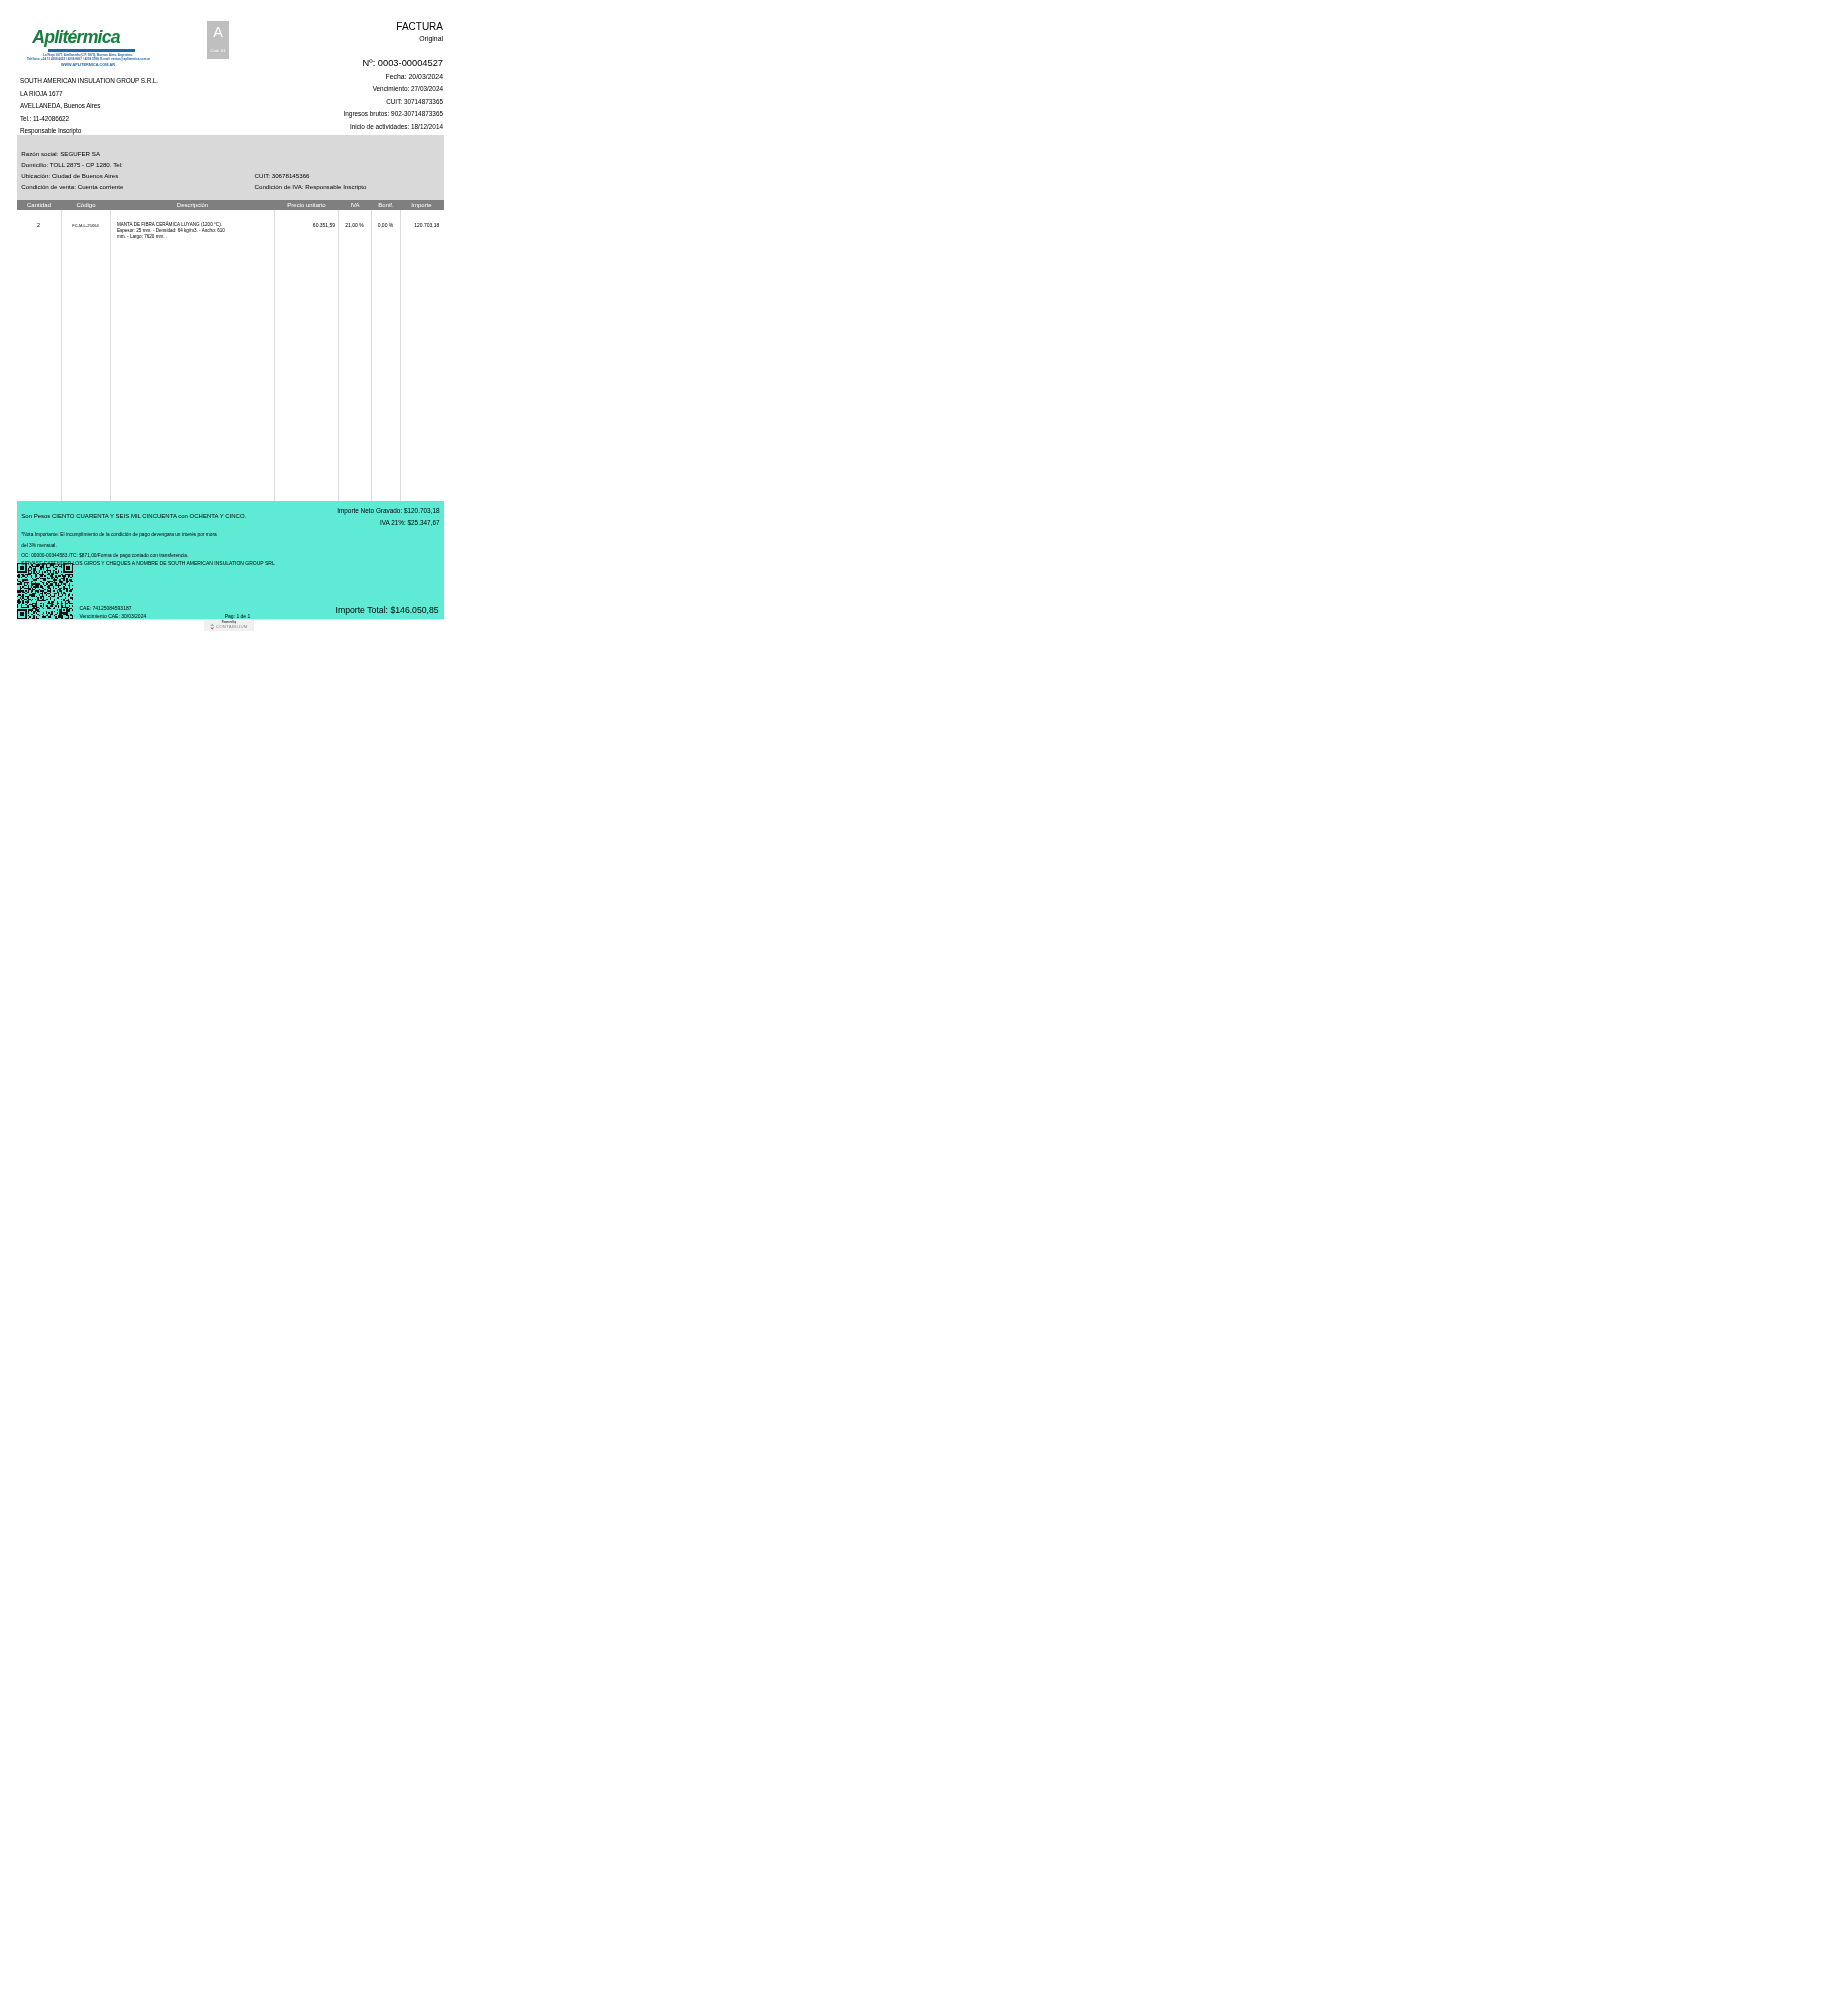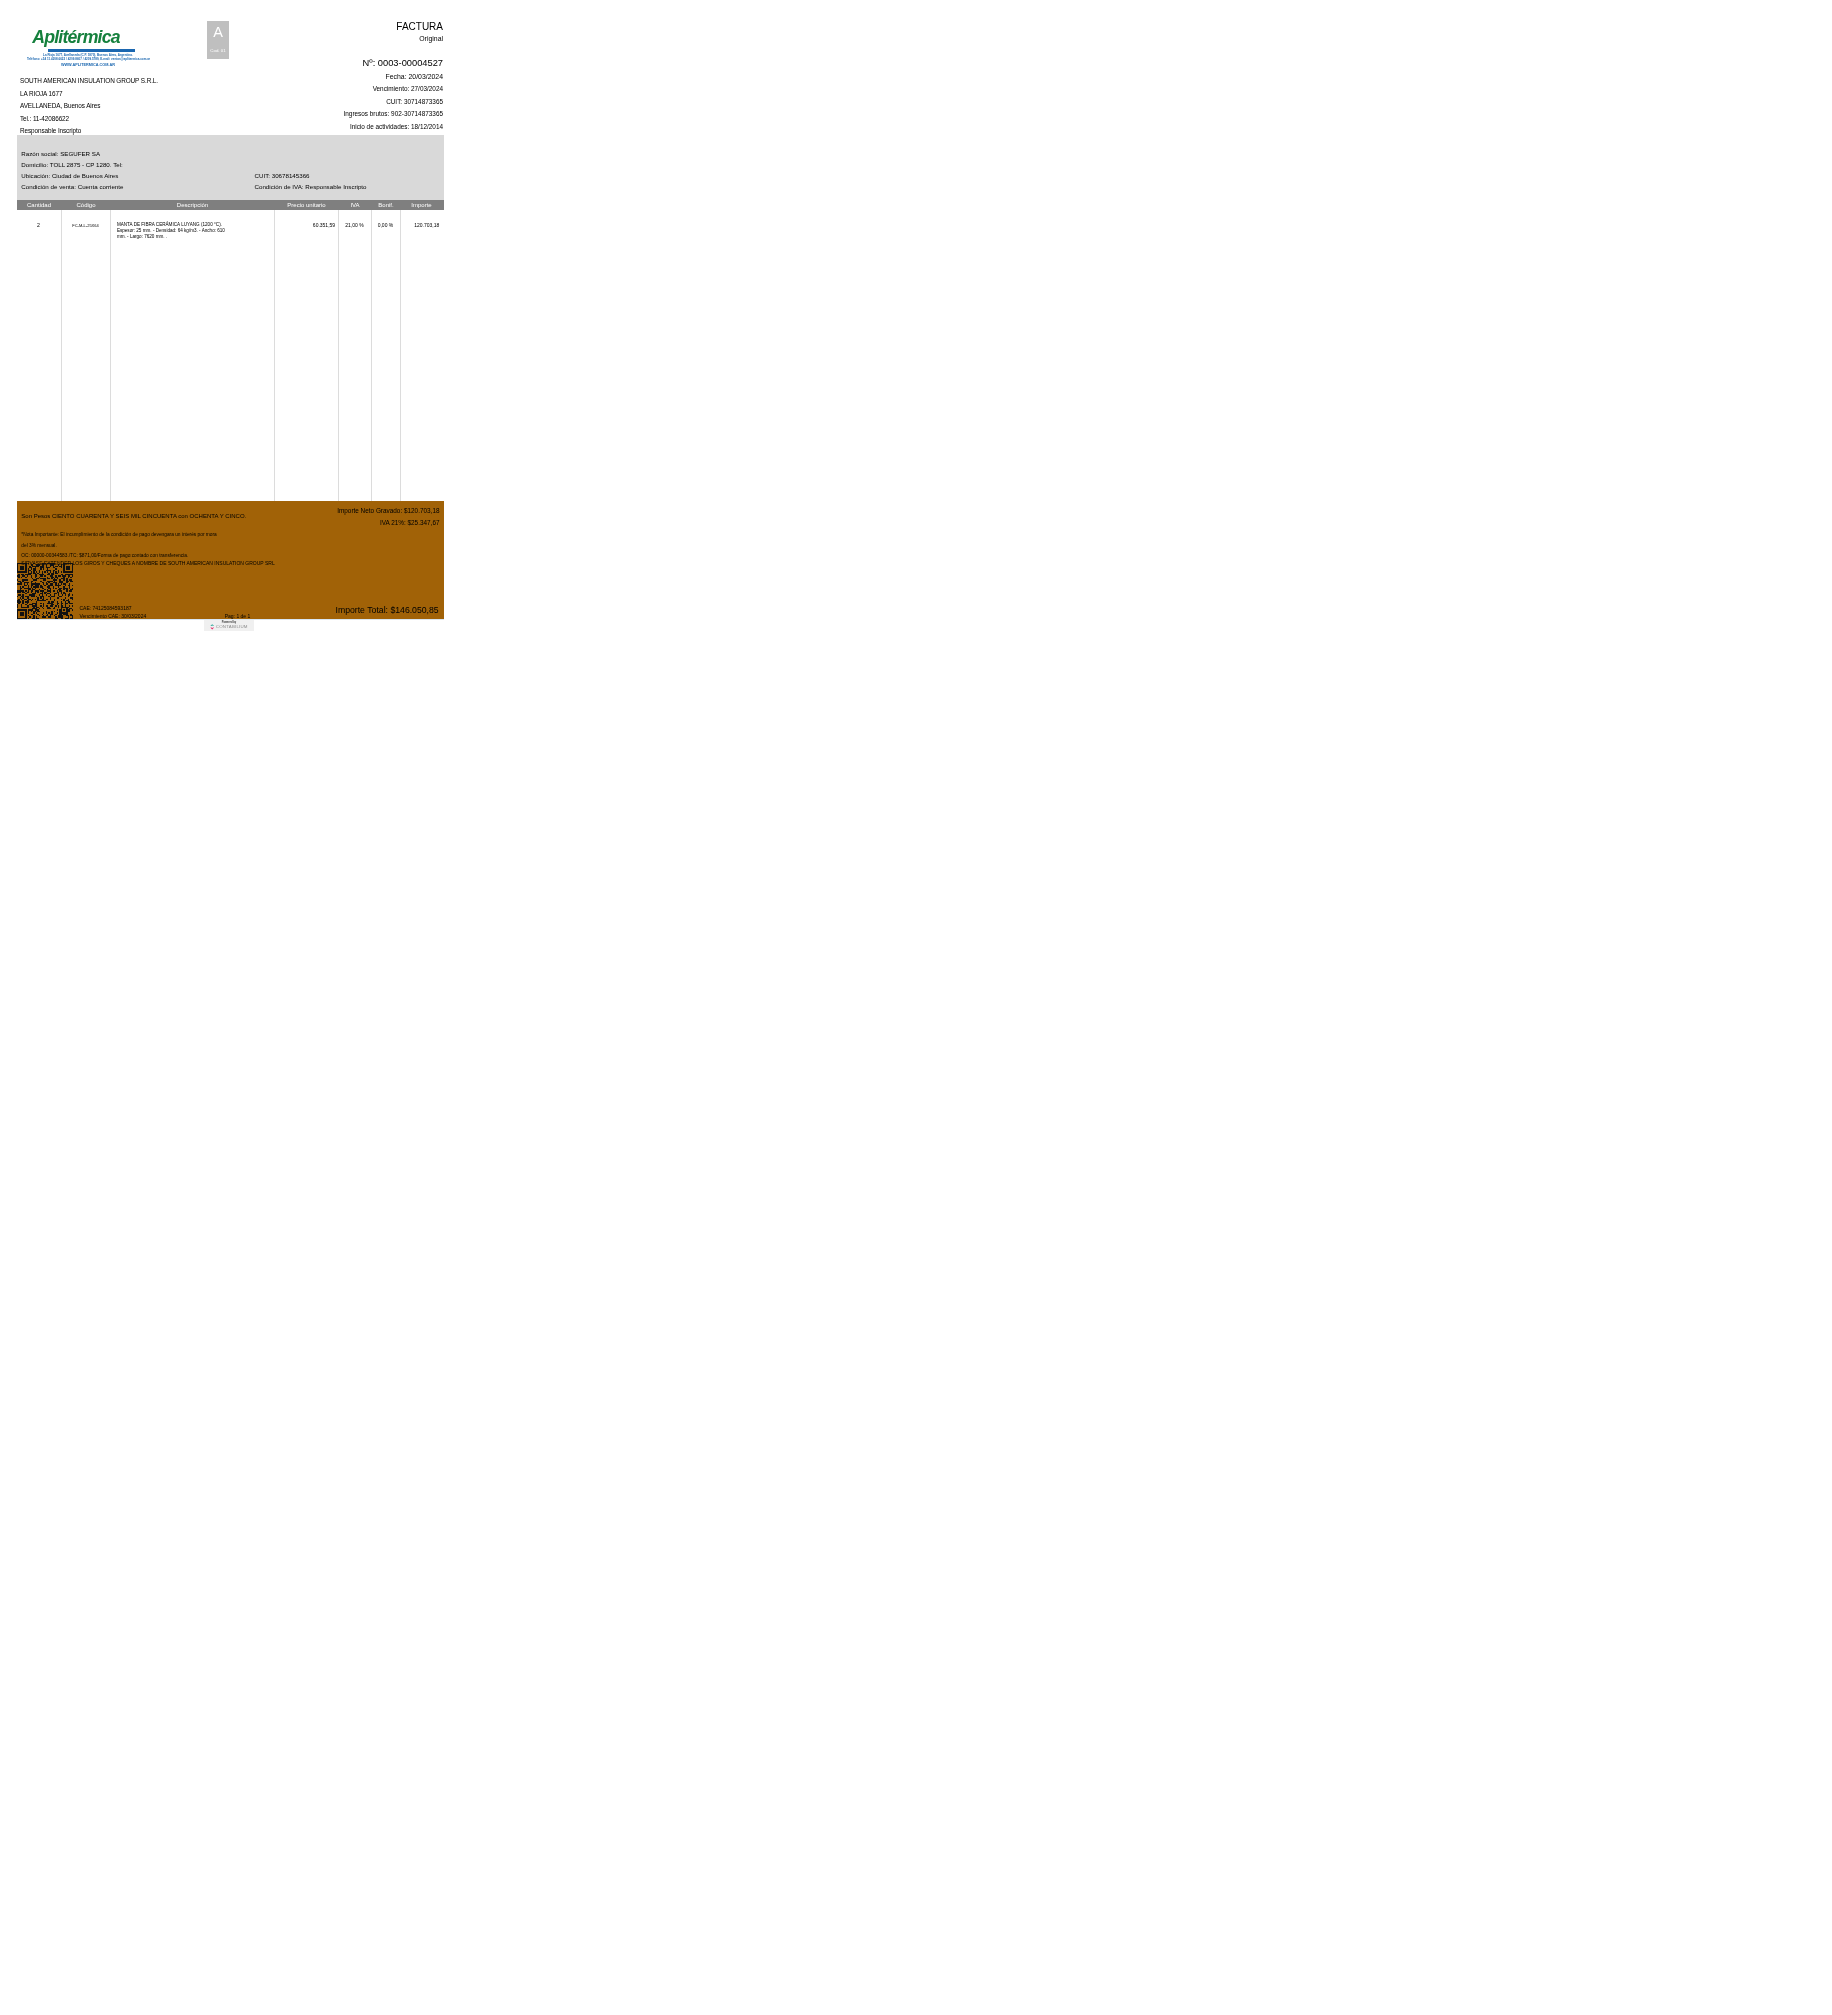--- a/index.html
+++ b/index.html
@@ -61,21 +61,21 @@
   .cell-qty{text-align:center;padding-top:12px;font-size:5.2px;}
   .cell-code{text-align:center;padding-top:13.3px;font-size:4px;}
   .cell-desc{padding:12px 4px 0 6.4px;font-size:4.6px;line-height:6.2px;}
   .cell-desc .desc-text{max-width:110px;}
   .cell-unit{text-align:right;padding:12px 2.4px 0 0;font-size:5px;}
   .cell-iva,.cell-bonif{text-align:center;padding-top:12px;font-size:5px;}
   .cell-importe{text-align:right;padding:12px 3.2px 0 0;font-size:5px;}
   
   .footer-box{
     position:absolute;left:16.5px;top:501px;width:427px;height:119px;
-    background:#a16207;border-bottom:0.8px solid #d9e6f2;box-sizing:border-box;
+    background:#5eead4;border-bottom:0.8px solid #d9e6f2;box-sizing:border-box;
   }
   .fb{position:absolute;white-space:nowrap;}
   .fb-neto{top:6px;right:4px;font-size:6.4px;}
   .fb-words{top:12px;left:4.8px;font-size:6px;}
   .fb-iva{top:17.7px;right:4px;font-size:6.4px;}
   .fb-note1{top:31px;left:4.8px;font-size:4.8px;}
   .fb-note2{top:42px;left:4.8px;font-size:4.8px;}
   .fb-oc{top:52px;left:4.8px;font-size:4.8px;}
   .fb-cheques{top:59px;left:4.8px;font-size:5px;}
   .fb-cae{top:104px;left:63px;font-size:5px;}

